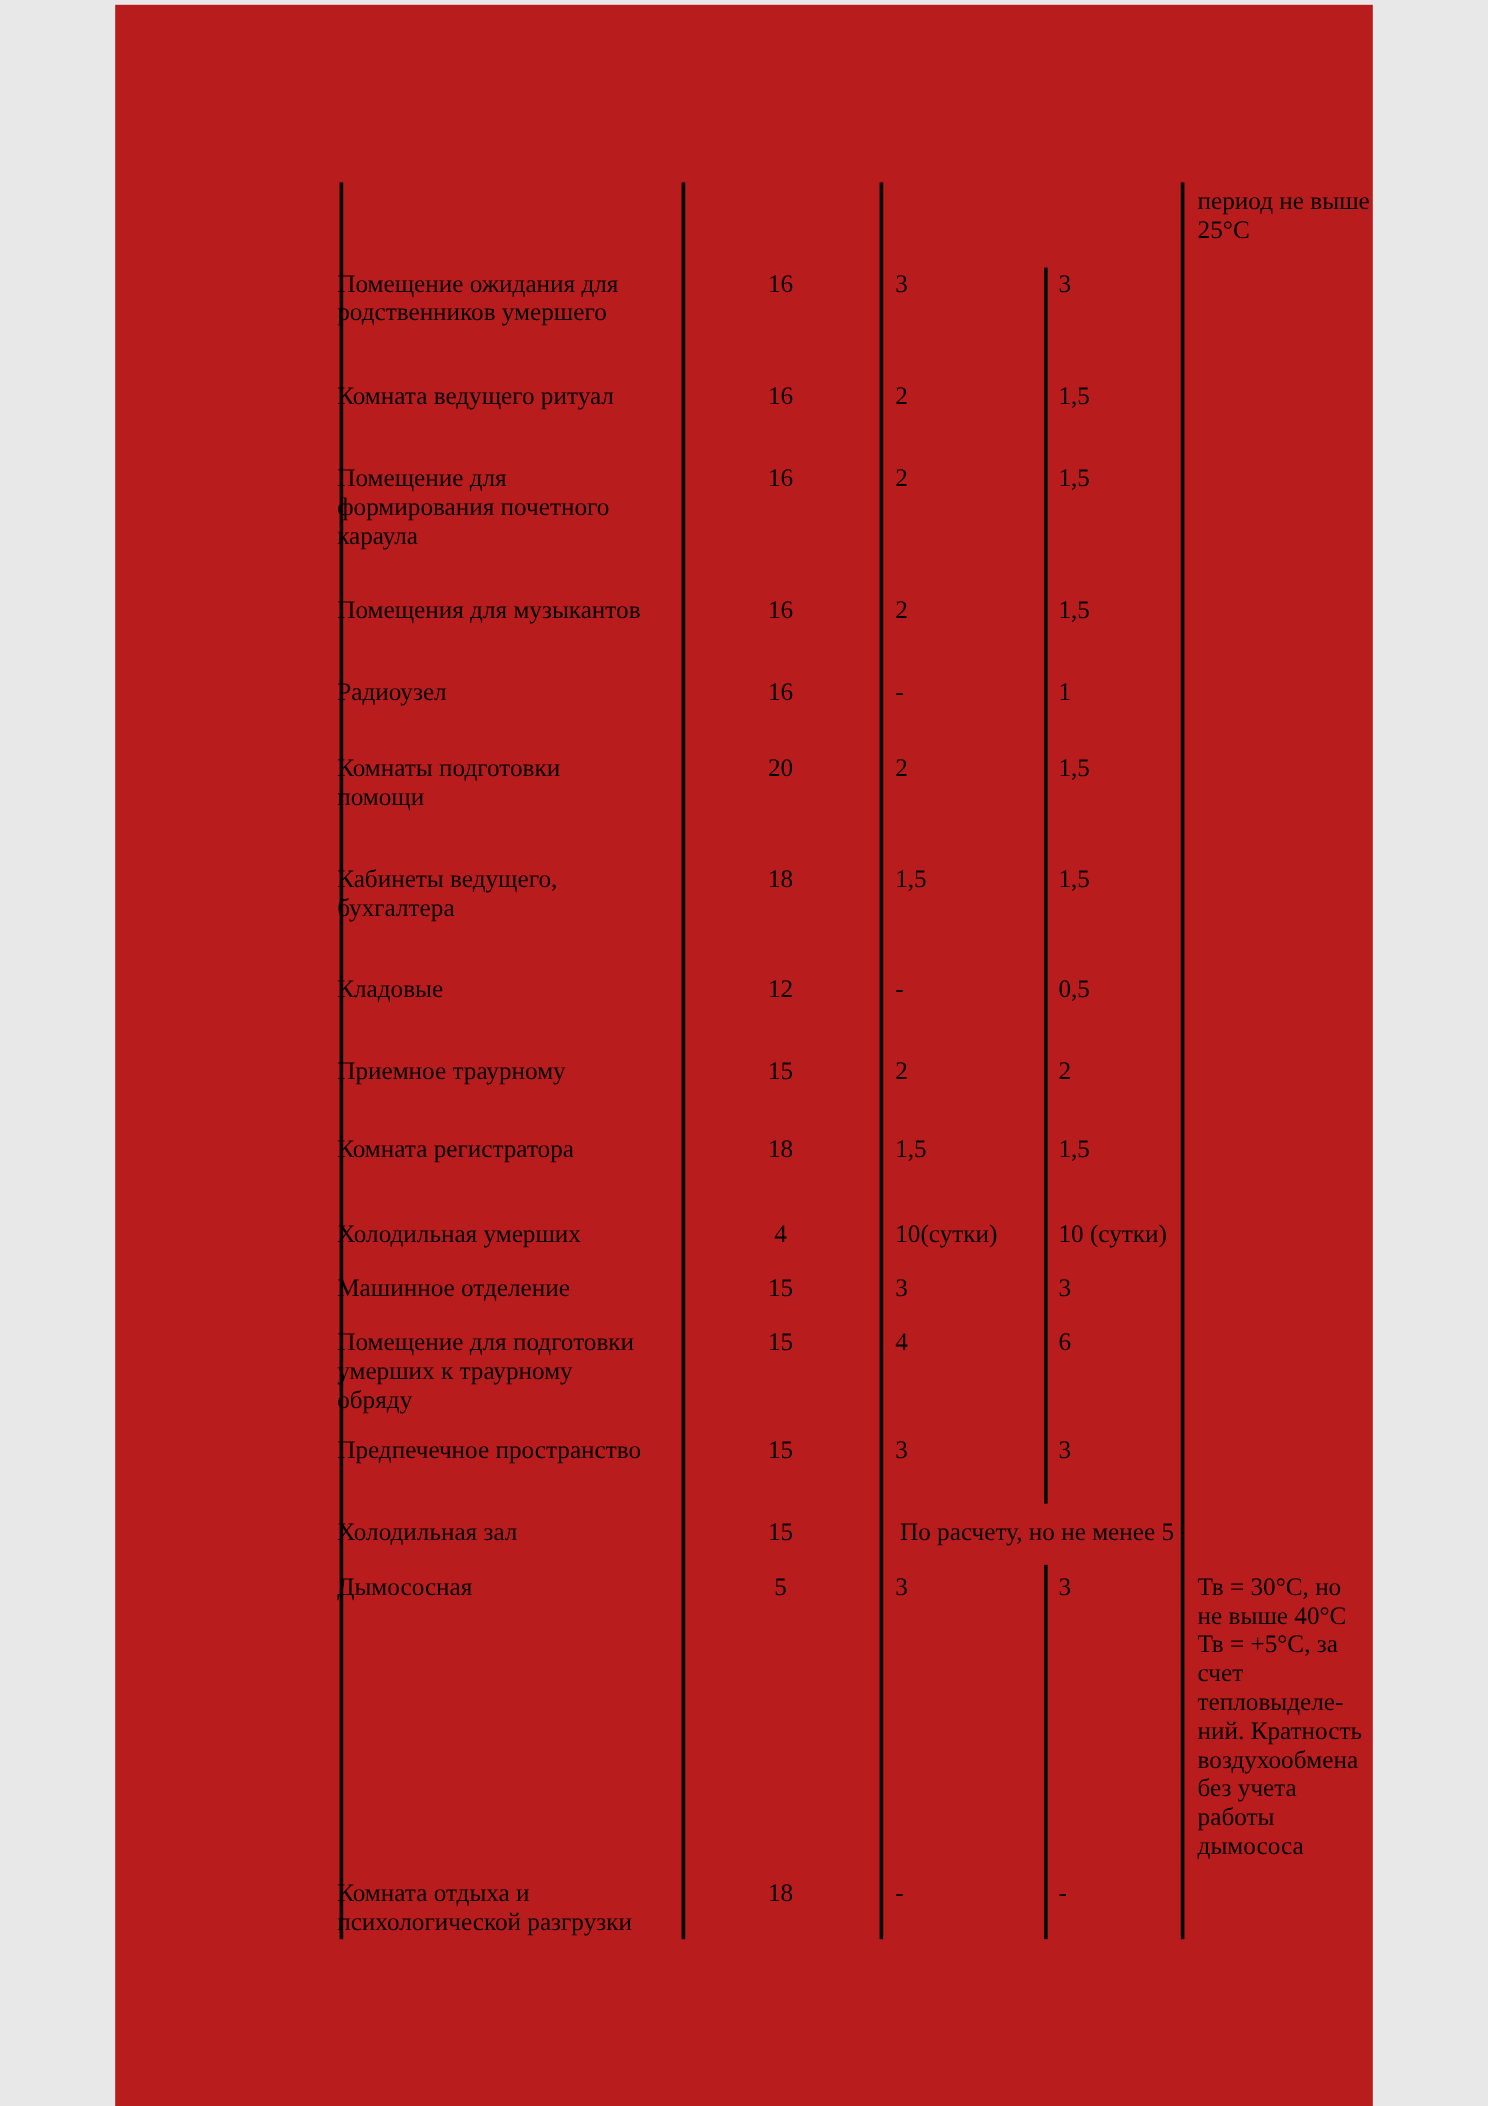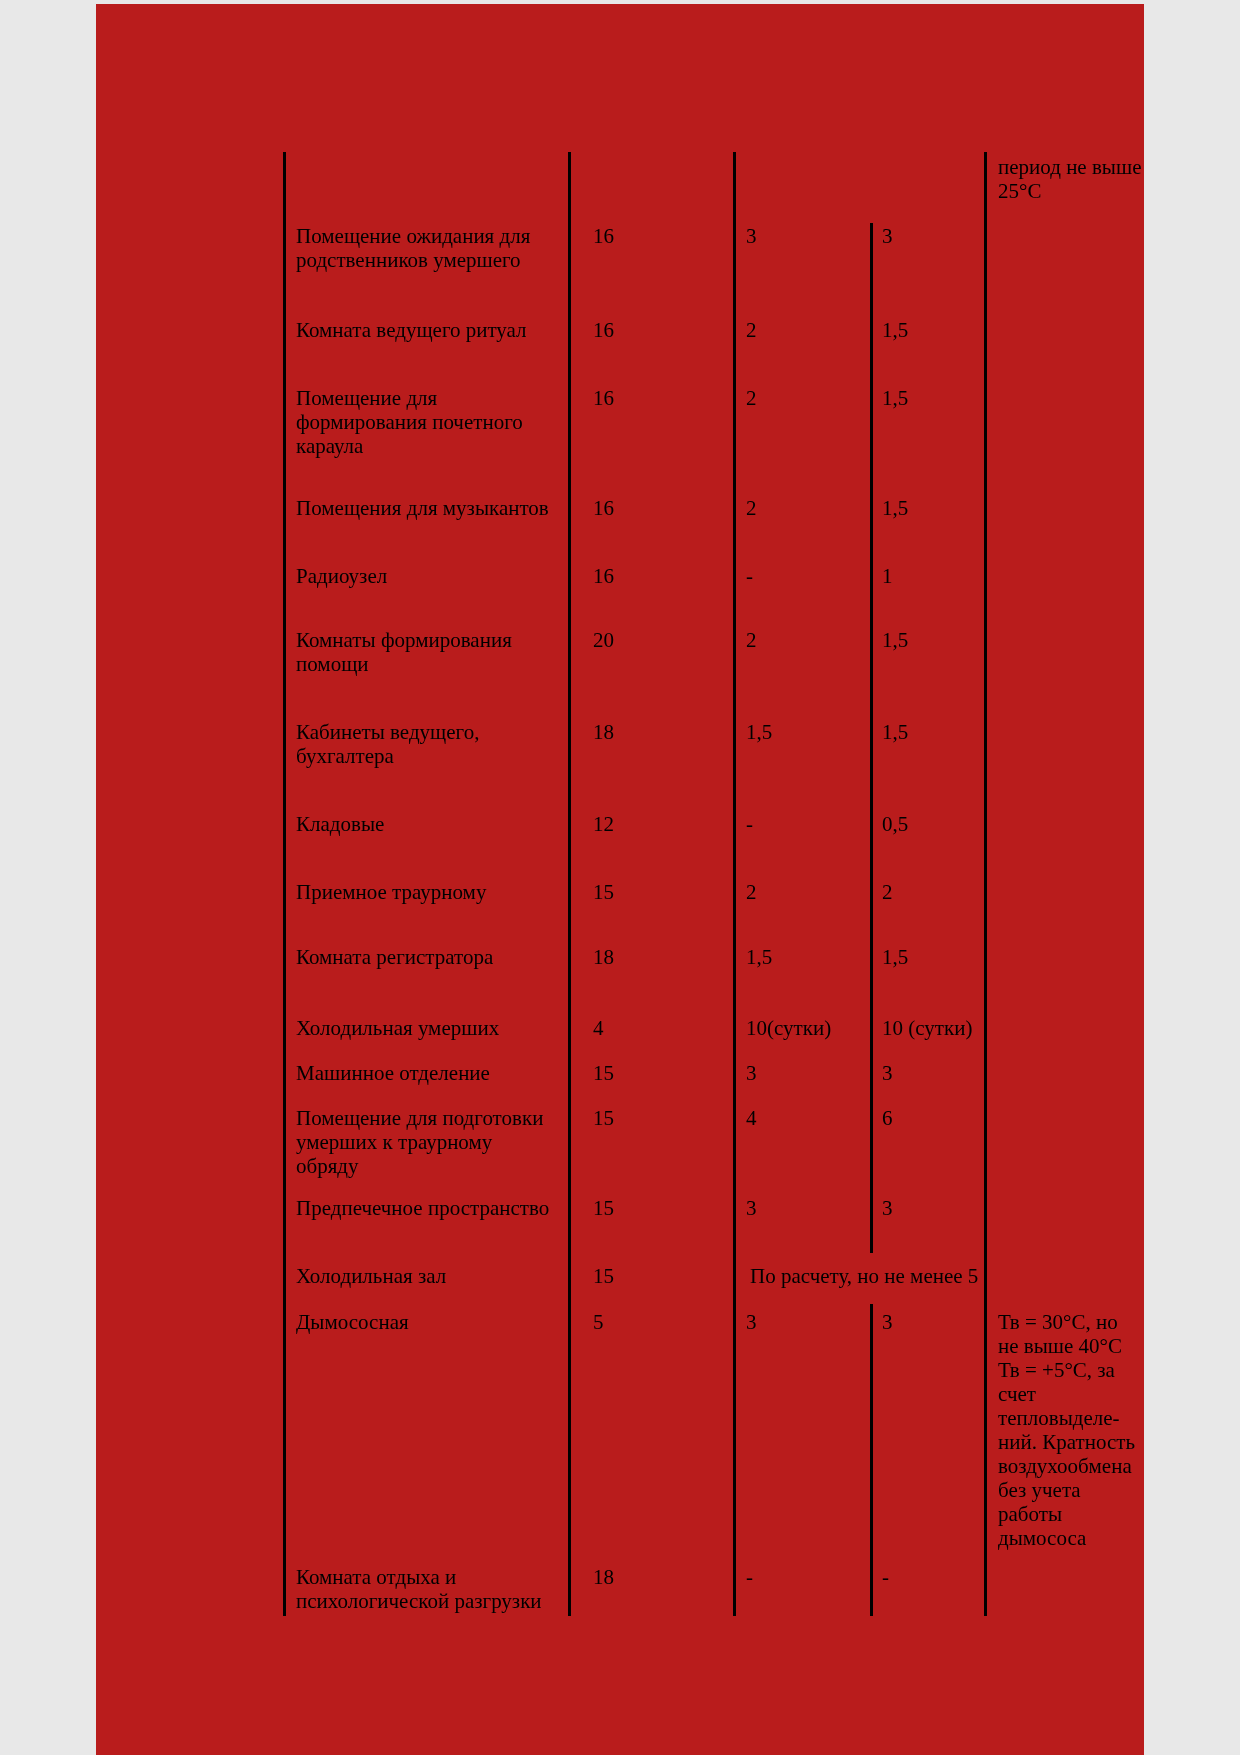--- a/index.html
+++ b/index.html
@@ -14,22 +14,22 @@
     color:#000000;
   }
   .vline{position:absolute;width:3px;background:#000000;}
   .row{position:absolute;left:0;top:0;width:1240px;}
   .cell{
     position:absolute;top:0;
     font-size:21px;line-height:24px;
     white-space:pre-line;
     color:#000000;
   }
-  .c-name{left:200px;width:262px;}
-  .c-temp{left:497px;width:165px;text-align:left;}
+  .c-name{left:185px;width:262px;}
+  .c-temp{left:472px;width:165px;text-align:center;}
   .c-inflow{left:650px;width:120px;}
   .c-exhaust{left:786px;width:102px;}
   .c-note{left:902px;width:152px;}
   .c-combined{left:654px;width:242px;}
 </style>
 </head>
 <body>
 
 <div class="page">
 
@@ -78,21 +78,21 @@
   </div>
 
   <div class="row" style="top:560px;">
     <div class="cell c-name">Радиоузел</div>
     <div class="cell c-temp">16</div>
     <div class="cell c-inflow">-</div>
     <div class="cell c-exhaust">1</div>
   </div>
 
   <div class="row" style="top:624px;">
-    <div class="cell c-name">Комнаты формирования
+    <div class="cell c-name">Комнаты подготовки
 помощи</div>
     <div class="cell c-temp">20</div>
     <div class="cell c-inflow">2</div>
     <div class="cell c-exhaust">1,5</div>
   </div>
 
   <div class="row" style="top:716px;">
     <div class="cell c-name">Кабинеты ведущего,
 бухгалтера</div>
     <div class="cell c-temp">18</div>

